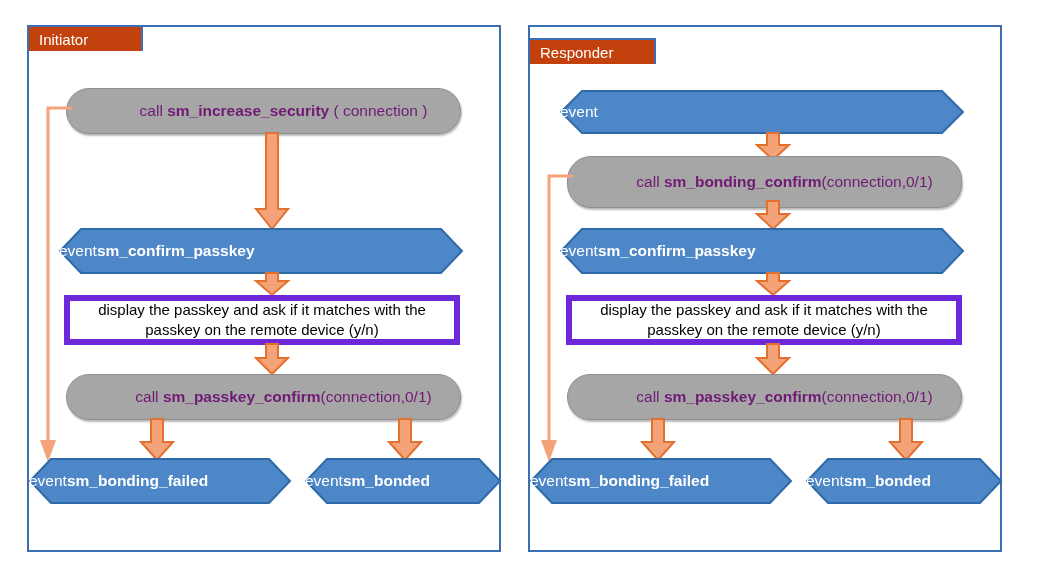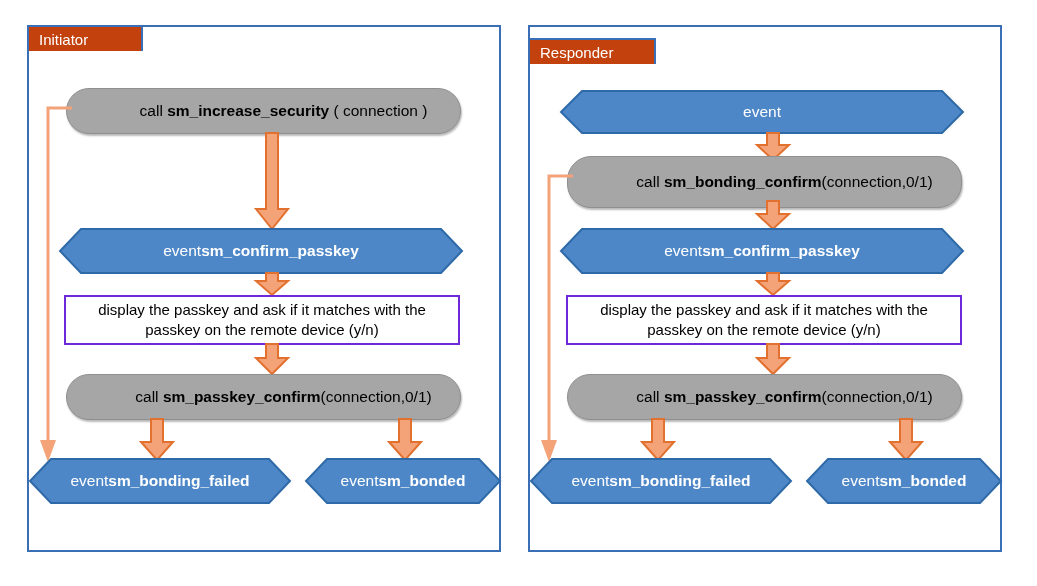--- a/index.html
+++ b/index.html
@@ -14,32 +14,32 @@
 
   
   .node{position:absolute;box-sizing:border-box;display:flex;align-items:center;
         justify-content:center;text-align:center;}
   .node .txt{font-size:15.5px;line-height:1.25;white-space:nowrap;}
   .node .txt b{font-weight:bold;}
 
   
   .proc{background:#a6a6a6;border:1px solid #8f8f8f;border-radius:24px;
         box-shadow:1px 2px 2px rgba(0,0,0,.28);}
-  .proc .txt{color:#000000;margin-left:40px;}
+  .proc .txt{color:#701a75;margin-left:40px;}
 
   
   .hexwrap{position:absolute;}
   .hexwrap svg{position:absolute;left:0;top:0;overflow:visible;}
   .hexwrap .hexlabel{position:absolute;left:0;top:0;width:100%;height:100%;
-       display:flex;align-items:center;justify-content:center;color:#ffffff;
+       display:flex;align-items:center;color:#ffffff;
        font-size:15.5px;white-space:nowrap;}
   .hexwrap .hexlabel b{font-weight:bold;}
 
   
-  .plain{background:#ffffff;border:2px solid #6d28d9;}
+  .plain{background:#ffffff;border:6px solid #6d28d9;}
   .plain .txt{color:#000000;font-size:15px;white-space:normal;line-height:1.35;}
 
   
   .arrowwrap{position:absolute;}
   .arrowwrap svg{display:block;overflow:visible;}
   .thinwrap{position:absolute;}
   .thinwrap svg{display:block;overflow:visible;}
 </style>
 </head>
 <body>

